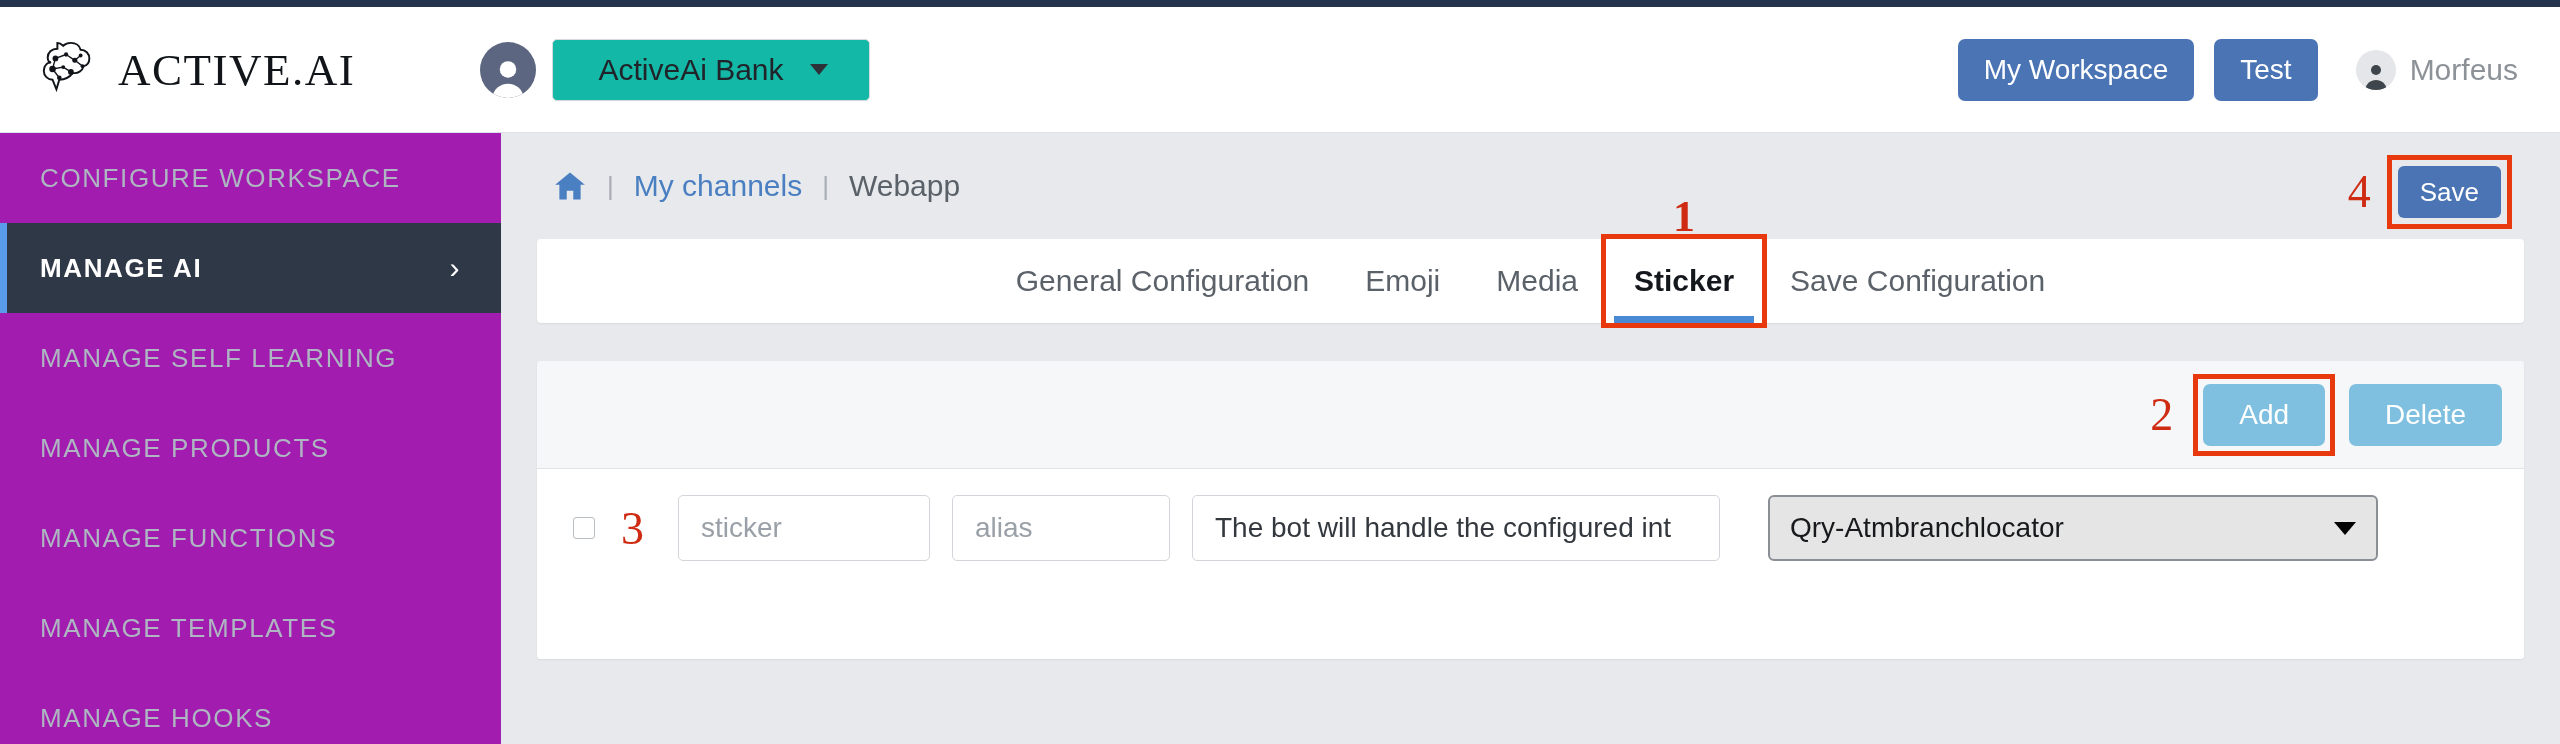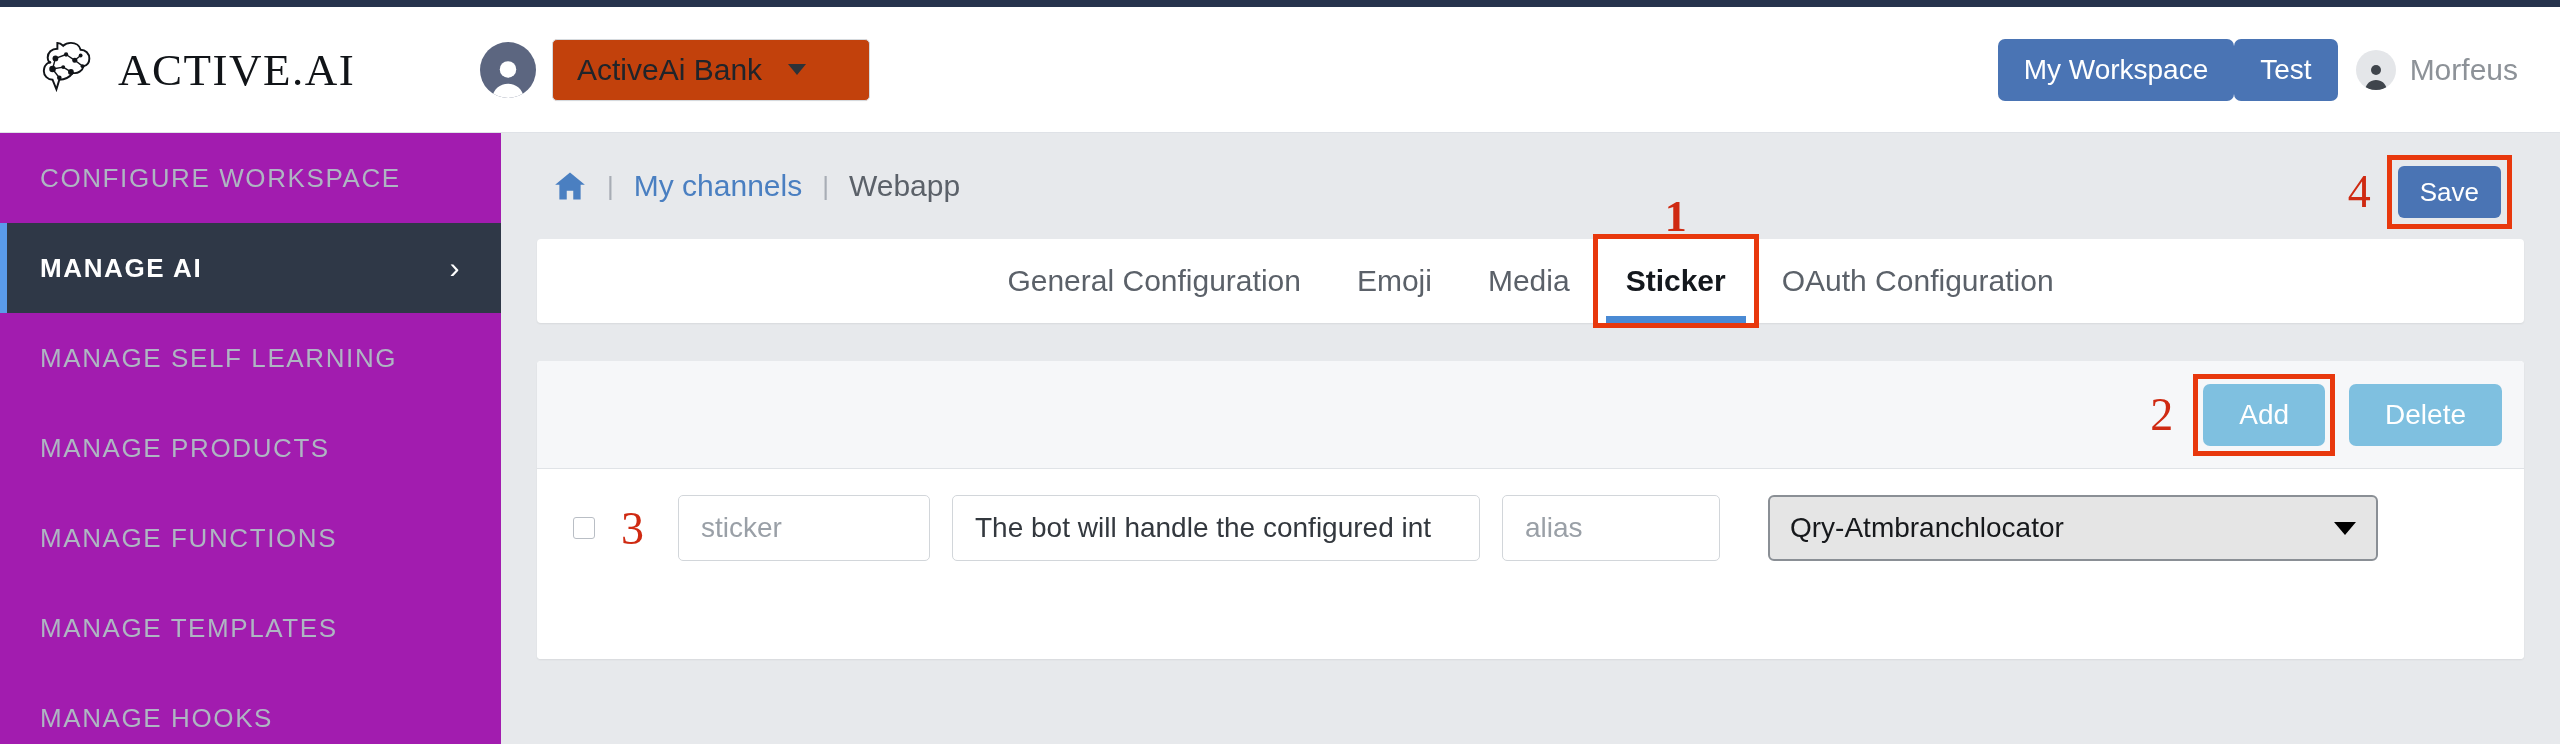--- a/index.html
+++ b/index.html
@@ -47,38 +47,38 @@
     width: 56px; height: 56px; border-radius: 50%;
     background: #5c6680;
     display: flex; align-items: flex-end; justify-content: center;
     overflow: hidden; flex: 0 0 auto;
   }
   .avatar-circle svg { width: 44px; height: 44px; display:block; }
 
   .ws-select {
     margin-left: 16px;
     min-width: 318px; height: 62px;
-    background: #c2410c;
+    background: #14b8a6;
     border: 1px solid #d6dade;
     border-radius: 5px;
-    display: flex; align-items: center; justify-content: flex-start;
+    display: flex; align-items: center; justify-content: center;
     padding: 0 20px 0 24px;
     box-shadow: 0 1px 1px rgba(0,0,0,.02);
   }
   .ws-select-label { font-size: 30px; color: #20242a; white-space: nowrap; }
   .caret-down {
     width: 0; height: 0; margin-left: 26px;
     border-left: 9px solid transparent;
     border-right: 9px solid transparent;
     border-top: 11px solid #2d3238;
   }
 
   .header-right {
     position: absolute; right: 42px; top: 0; bottom: 0;
-    display: flex; align-items: center; 
+    display: flex; align-items: center; gap: 20px;
   }
   .btn-primary {
     background: #4a74b4;
     color: #fff;
     border: none; border-radius: 7px;
     font-size: 28px;
     padding: 0 26px;
     height: 62px;
     display: flex; align-items: center; justify-content: center;
     white-space: nowrap;
@@ -397,42 +397,42 @@
           <span>Emoji</span>
         </div>
         <div class="tab">
           <span>Media</span>
         </div>
         <div class="tab active tab-hl">
           <span class="tab-marker">1</span>
           <span>Sticker</span>
         </div>
         <div class="tab">
-          <span>OAuth Configuration</span>
+          <span>Save Configuration</span>
         </div>
       </div>
     </div>
 
     <div class="list-card">
 
       <div class="list-toolbar">
         <span class="toolbar-marker">2</span>
         <span class="add-hl">
           <button class="btn-light">Add</button>
         </span>
         <button class="btn-light">Delete</button>
       </div>
 
       <div class="list-body">
         <div class="row">
           <span class="row-checkbox"></span>
           <span class="row-marker">3</span>
           <input class="txt-input in-sticker" type="text" placeholder="sticker" style="">
+          <input class="txt-input in-alias" type="text" placeholder="alias" style="">
           <input class="txt-input in-desc" type="text" value="The bot will handle the configured int" style="">
-          <input class="txt-input in-alias" type="text" placeholder="alias" style="">
           <div class="native-select">
             <span>Qry-Atmbranchlocator</span>
             <span class="sel-caret"></span>
           </div>
         </div>
       </div>
 
     </div>
 
   </main>

